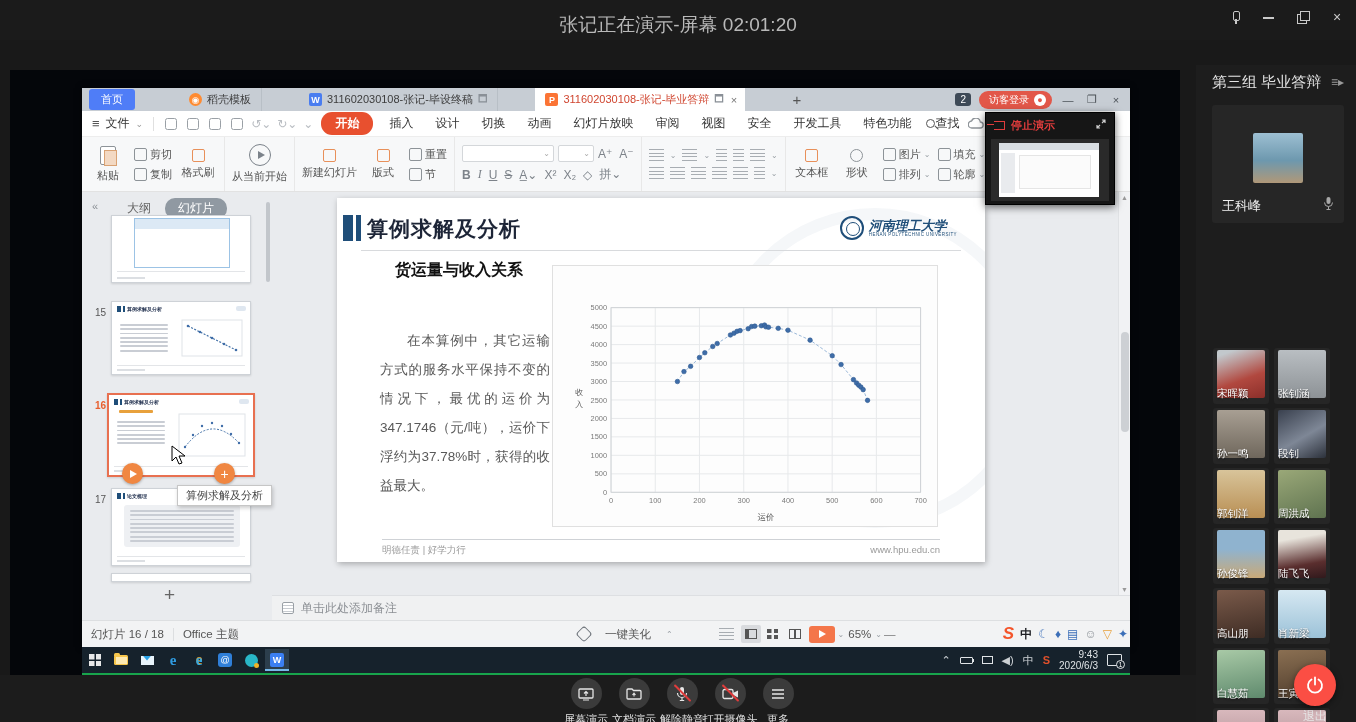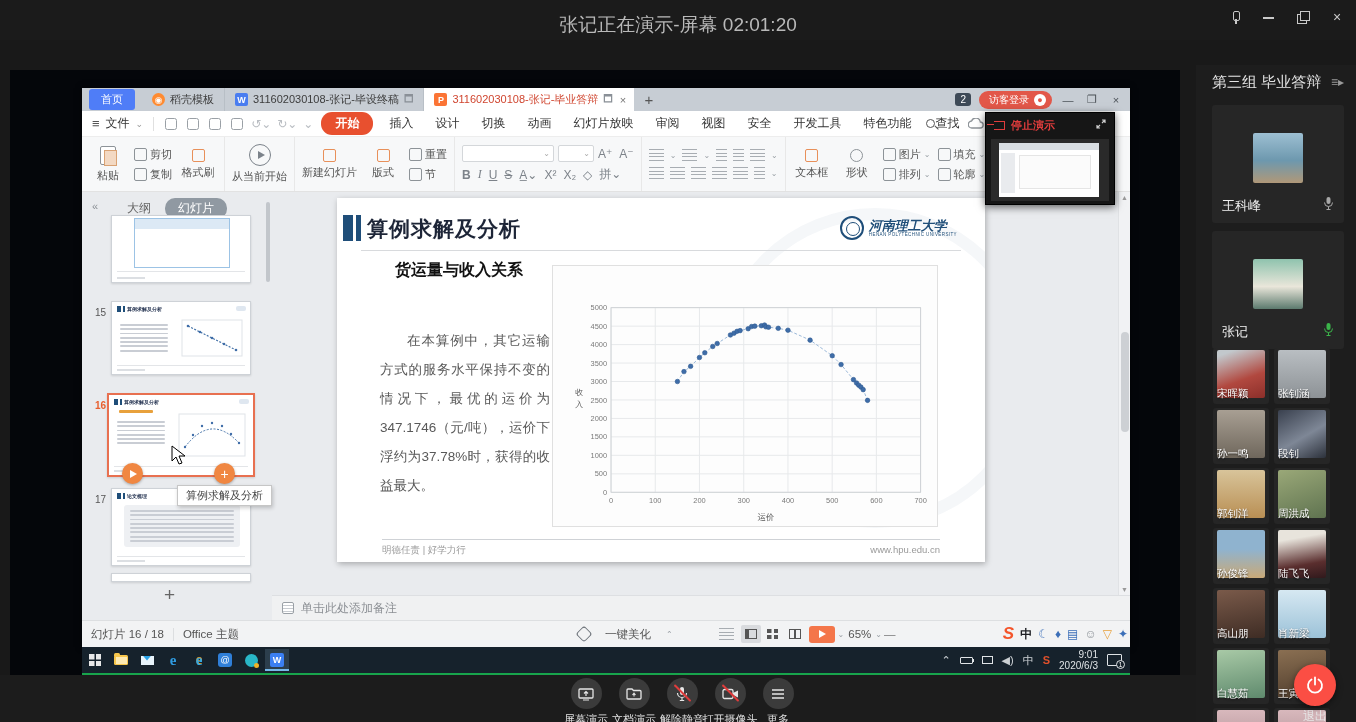--- a/index.html
+++ b/index.html
@@ -16,21 +16,21 @@
   .minico:before{content:"";position:absolute;left:1px;top:7px;width:11px;height:1.5px;background:#c9c9c9;}
   .resico:before{content:"";position:absolute;left:1px;top:4px;width:8px;height:8px;border:1.2px solid #c9c9c9;}
   .resico:after{content:"";position:absolute;left:4px;top:1px;width:8px;height:8px;border:1.2px solid #c9c9c9;background:#1b1b1b;}
   .closico{font-size:14px;color:#c9c9c9;line-height:14px;text-align:center;}
   
   .stage{position:absolute;left:10px;top:70px;width:1170px;height:605px;background:#04060a;}
   .screen{position:absolute;left:72px;top:18px;width:1048px;height:587px;}
   .greenline{position:absolute;left:0;top:585px;width:100%;height:2px;background:#18a44c;}
   
   .wps{position:absolute;left:0;top:0;width:1048px;height:559px;background:#fff;box-shadow:0 0 6px rgba(0,0,0,.6);}
-  .tabbar{position:absolute;left:0;top:0;width:100%;height:23px;background:#c7cdd4;display:flex;align-items:center;font-size:11px;}
+  .tabbar{position:absolute;left:0;top:0;width:100%;height:23px;background:#c7cdd4;display:flex;align-items:center;font-size:11px;gap:37px;}
   .tab-home{background:#4f7df7;color:#fff;border-radius:3px;padding:3px 12px;margin:0 7px;cursor:pointer;}
   .dtab{display:flex;align-items:center;gap:5px;height:100%;padding:0 10px;color:#3c3c3c;border-right:1px solid #b8bfc6;cursor:pointer;max-width:210px;white-space:nowrap;}
   .dtab.active{background:#fff;color:#d0452f;border-right:none;}
   .fico{width:13px;height:13px;border-radius:2px;color:#fff;font-size:9px;font-weight:bold;display:flex;align-items:center;justify-content:center;flex:none;}
   .fico.w{background:#4a7df0;} .fico.p{background:#fb7435;} .fico.d{background:#ff8b31;border-radius:50%;}
   .scrico{color:#8a9097;font-size:10px;} .tabx{color:#777;font-size:11px;margin-left:2px;}
   .newtab{font-size:15px;color:#555;margin-left:10px;cursor:pointer;}
   .tab-right{margin-left:auto;display:flex;align-items:center;gap:8px;padding-right:6px;}
   .badge2{background:#3e4a57;color:#fff;font-size:10px;border-radius:3px;padding:1px 5px;}
   .loginpill{background:#e25749;color:#fff;border-radius:9px;font-size:10px;padding:2px 6px 2px 10px;display:flex;align-items:center;gap:5px;cursor:pointer;}
@@ -710,21 +710,21 @@
             <span class="wpsq">W</span>
           </span>
         <span class="tray">
           <span class="trico">⌃</span>
           <span class="batt"></span>
           <span class="disp"></span>
           <span class="trico">◀)</span>
           <span class="trico">中</span>
           <span class="trico" style="color:#f4552b;font-weight:bold;">S</span>
           <span class="clock">
-            <div>9:01</div>
+            <div>9:43</div>
             <div>2020/6/3</div>
           </span>
           <span class="actctr">
               <span>1</span>
             </span>
         </span>
       </div>
       <div class="greenline"></div>
 
       <div class="stopov">
@@ -766,30 +766,20 @@
     <div class="tileL" style="top:40px;">
       <span class="ava av1"></span>
       <span class="nm">王科峰</span>
       <span class="mic">
         <svg width="11" height="15" viewBox="0 0 11 15">
             <rect x="3.5" y="1" width="4" height="7" rx="2" fill="#a8a8a8"></rect>
             <path d="M1.5 6.5a4 4 0 0 0 8 0M5.5 10.5v3M3.5 13.5h4" stroke="#a8a8a8" fill="none"></path>
           </svg>
       </span>
     </div>
-    <div class="tileL" style="top:166px;">
-      <span class="ava av2"></span>
-      <span class="nm">张记</span>
-      <span class="mic">
-        <svg width="11" height="15" viewBox="0 0 11 15">
-            <rect x="3.5" y="1" width="4" height="7" rx="2" fill="#3bb54a"></rect>
-            <path d="M1.5 6.5a4 4 0 0 0 8 0M5.5 10.5v3M3.5 13.5h4" stroke="#3bb54a" fill="none"></path>
-          </svg>
-      </span>
-    </div>
 
     <div class="tileS" style="left:17px;top:283px;">
         <span class="ava av3"></span>
         <span class="nm">宋晖颖</span>
       </div>
     <div class="tileS" style="left:78px;top:283px;">
         <span class="ava av4"></span>
         <span class="nm">张钊涵</span>
       </div>
     <div class="tileS" style="left:17px;top:343px;">

